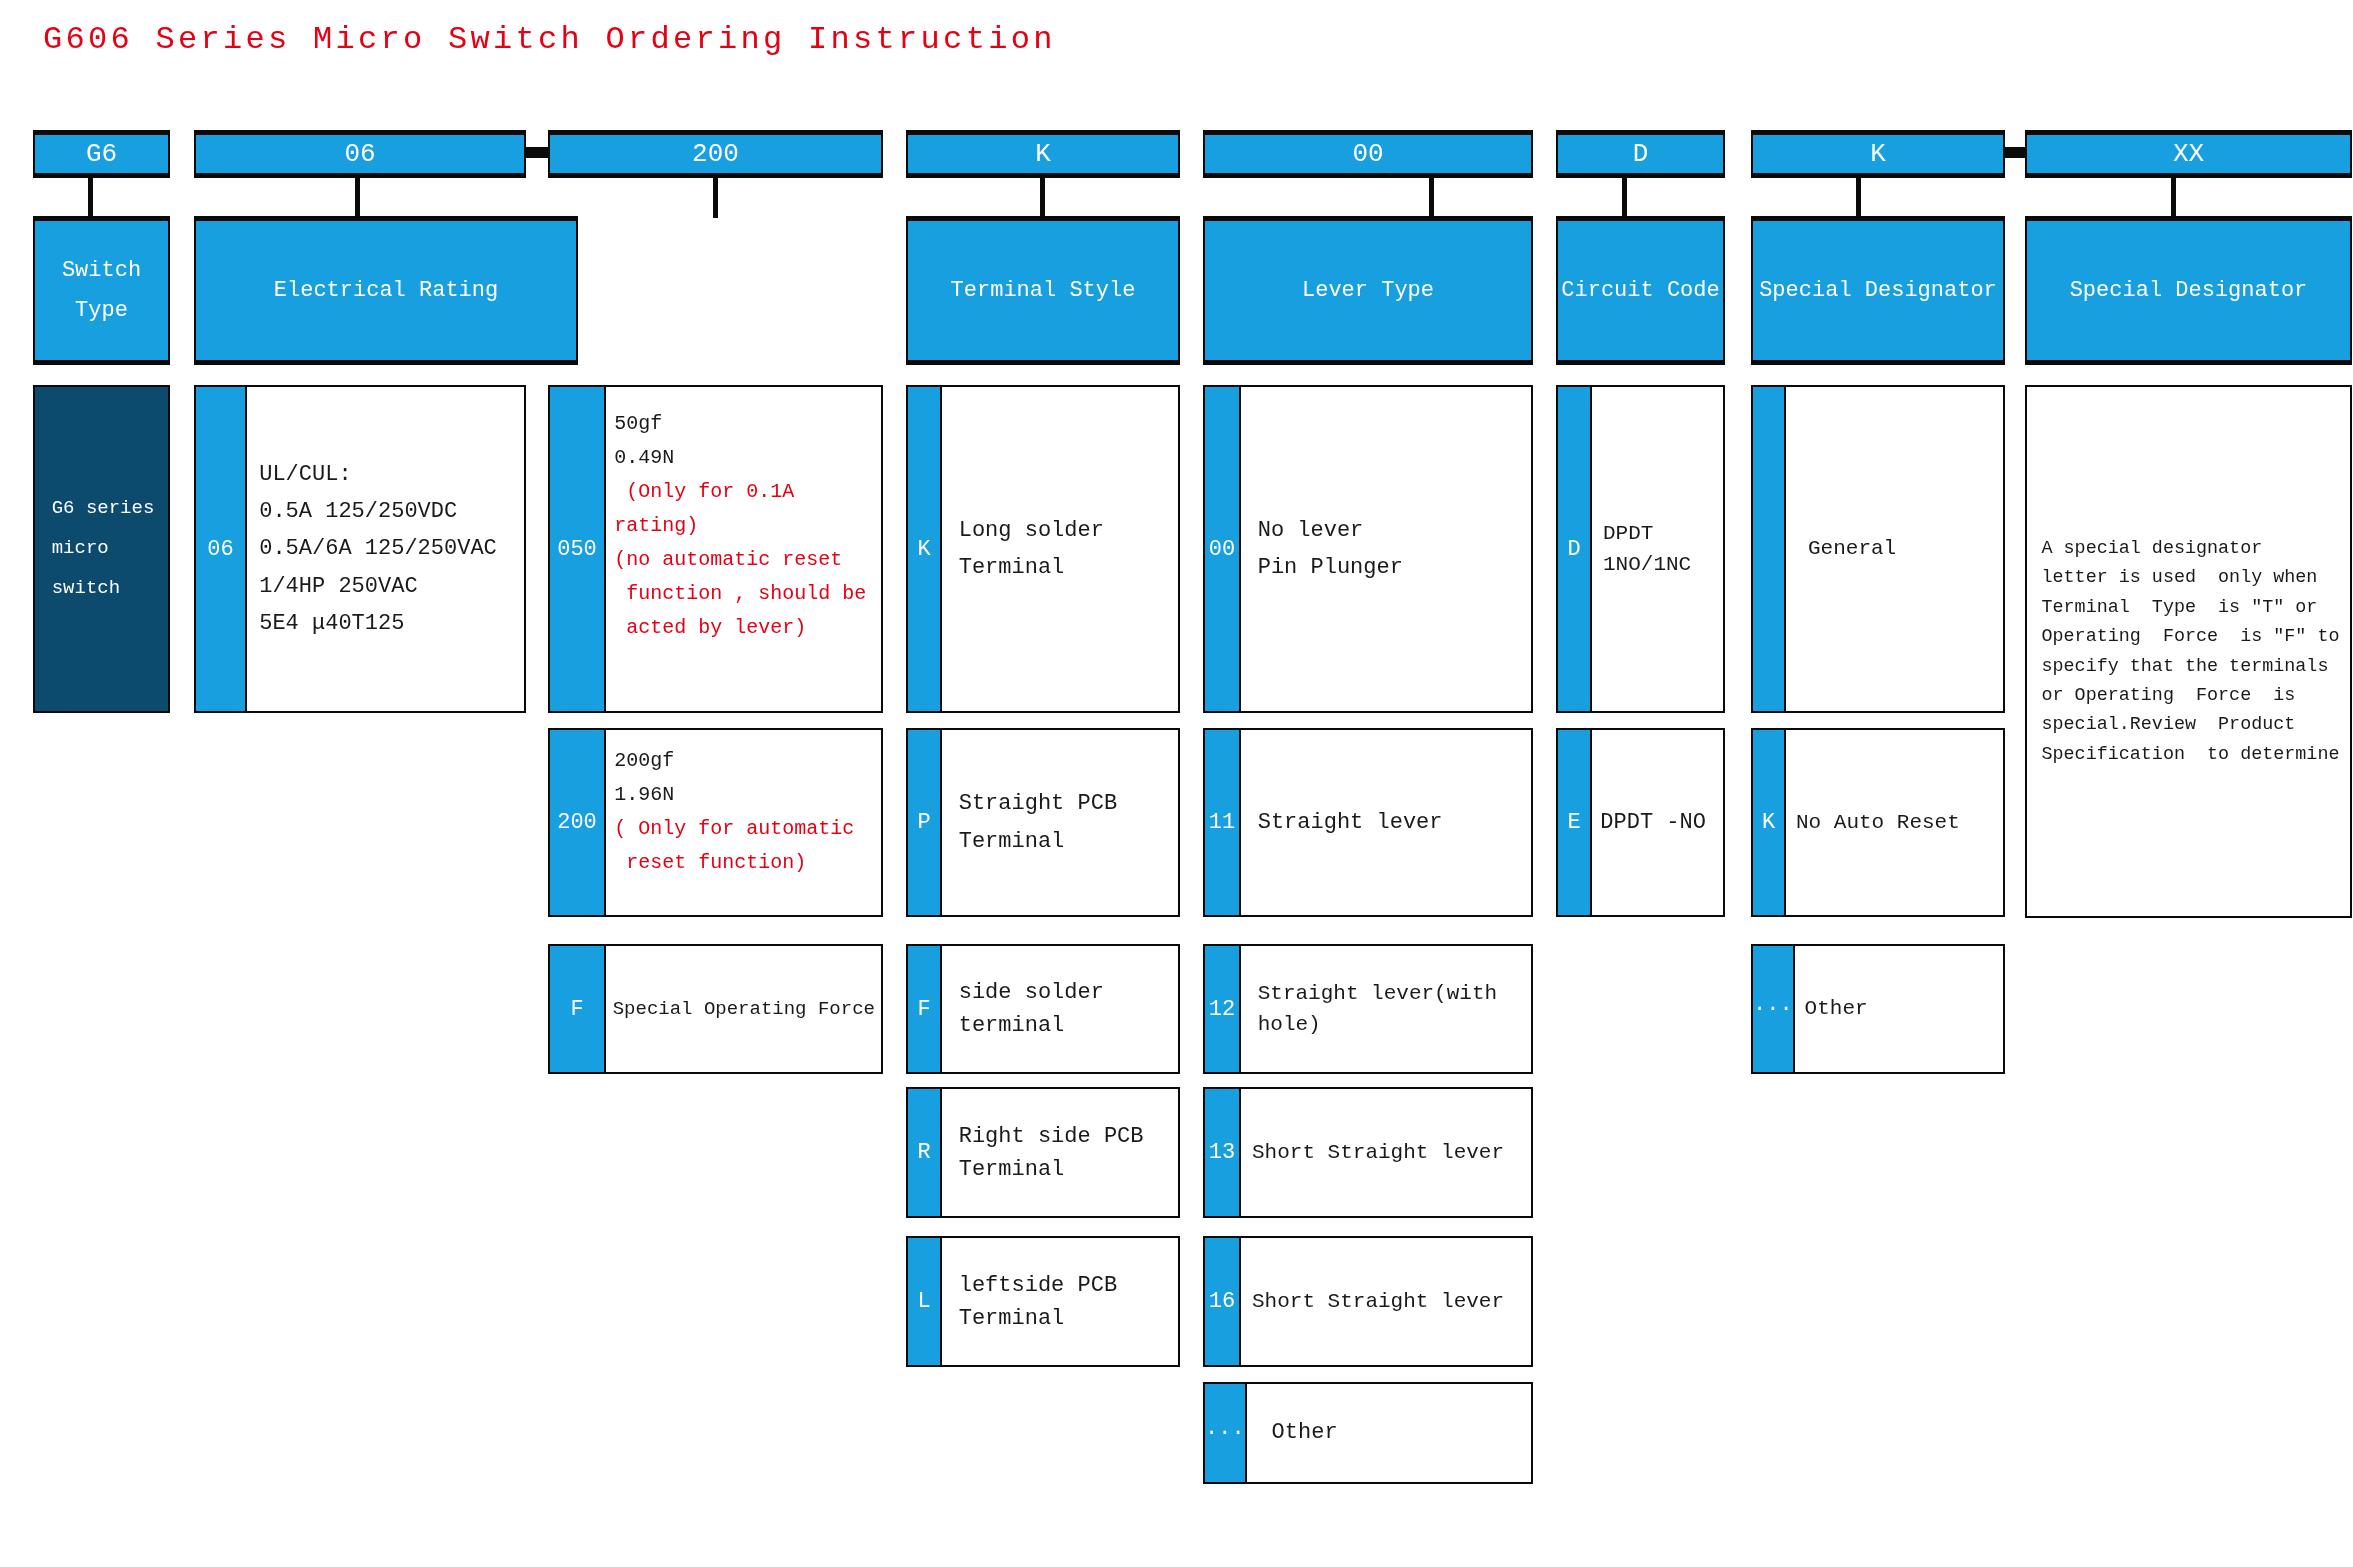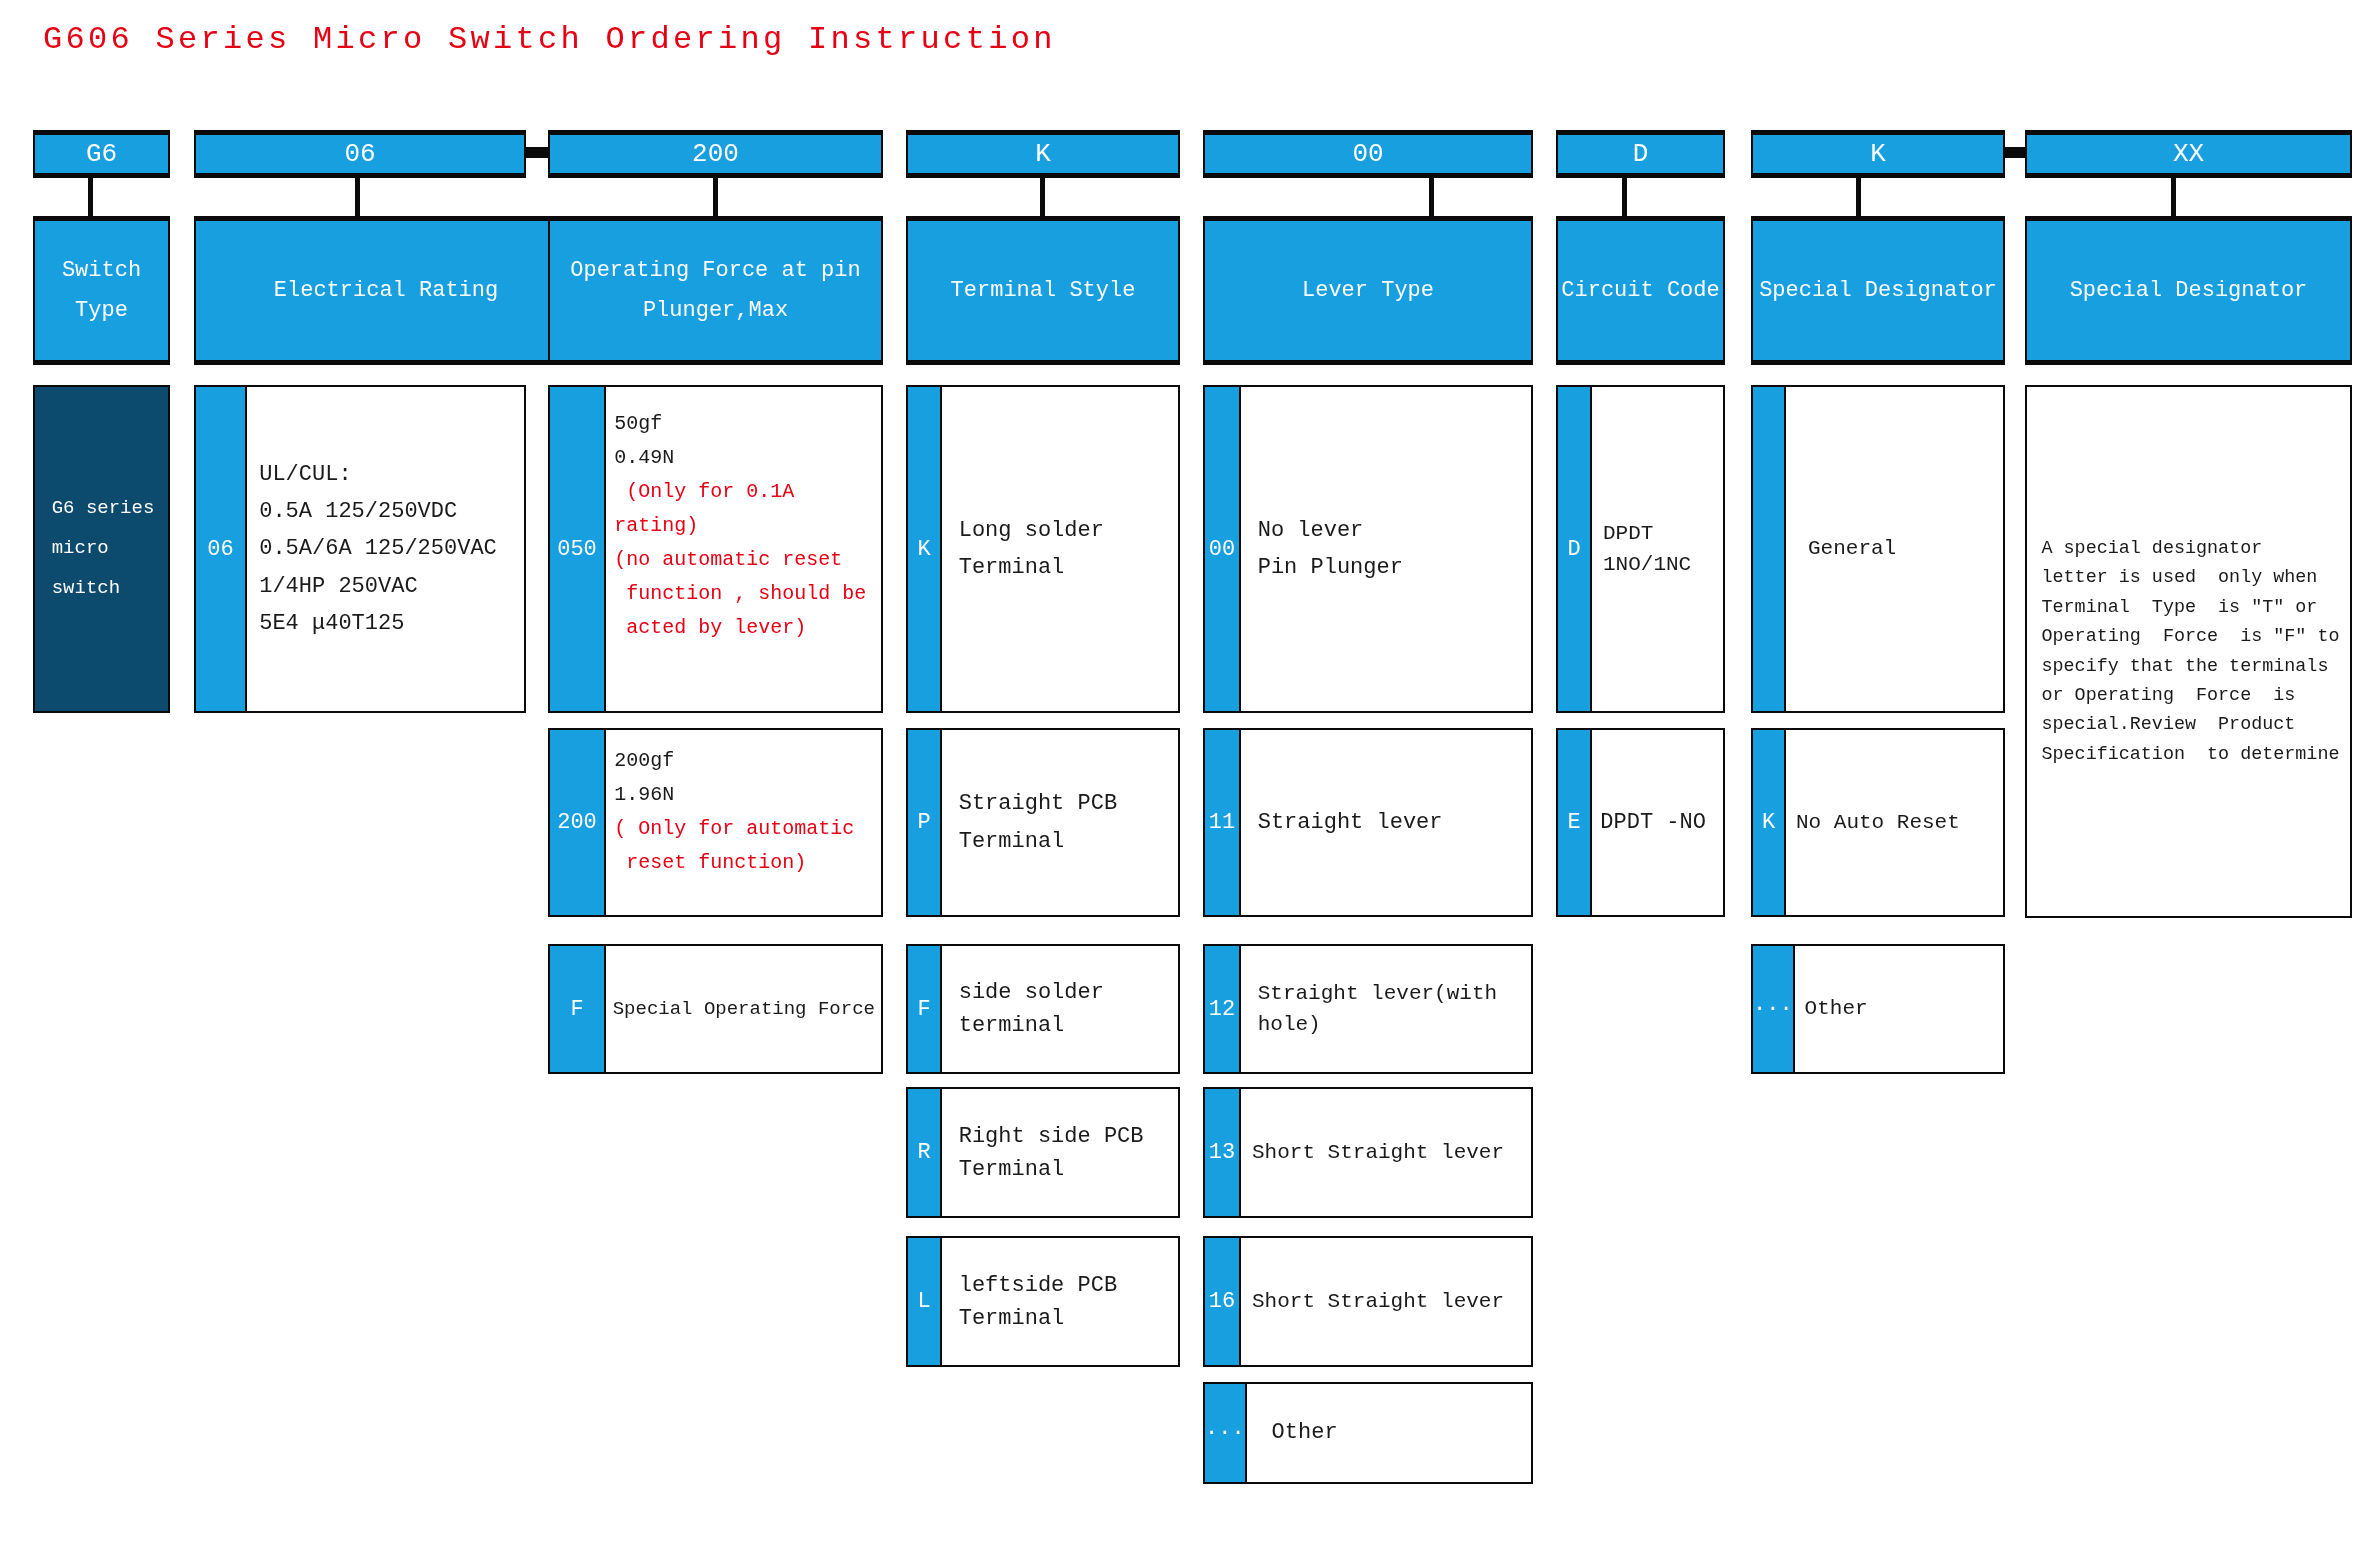--- a/index.html
+++ b/index.html
@@ -164,24 +164,20 @@
   <div class="tick" style="left:1856px;"></div>
   <div class="tick" style="left:2171px;"></div>
 
   <div class="headbox" style="left:33px;width:137px;">
       <span>Switch
 Type</span>
     </div>
   <div class="headbox" style="left:194px;width:384px;">
       <span>Electrical Rating</span>
     </div>
-  <div class="headbox" style="left:548px;width:335px;">
-      <span>Operating Force at pin
-Plunger,Max</span>
-    </div>
   <div class="headbox" style="left:1203px;width:330px;">
       <span>Lever Type</span>
     </div>
   <div class="headbox" style="left:906px;width:274px;">
       <span>Terminal Style</span>
     </div>
   <div class="headbox" style="left:1556px;width:169px;">
       <span>Circuit Code</span>
     </div>
   <div class="headbox" style="left:1751px;width:254px;">

